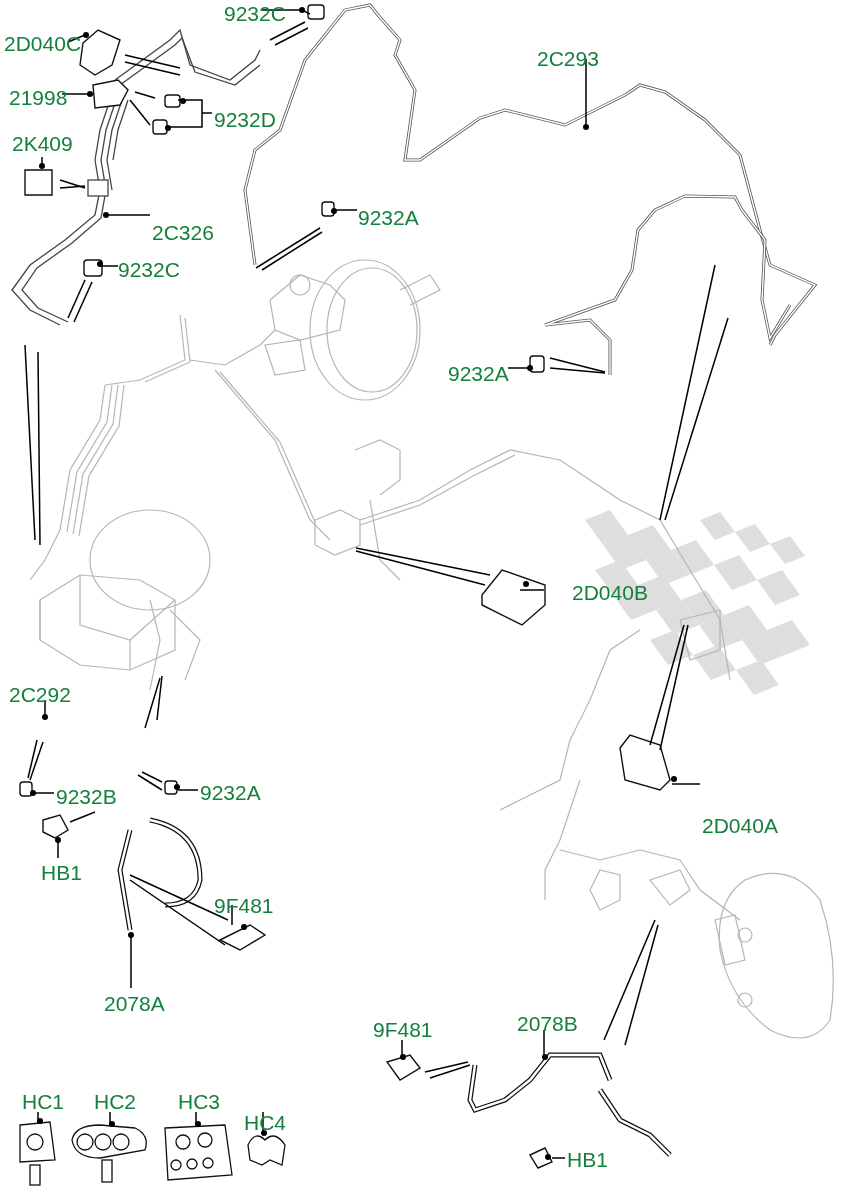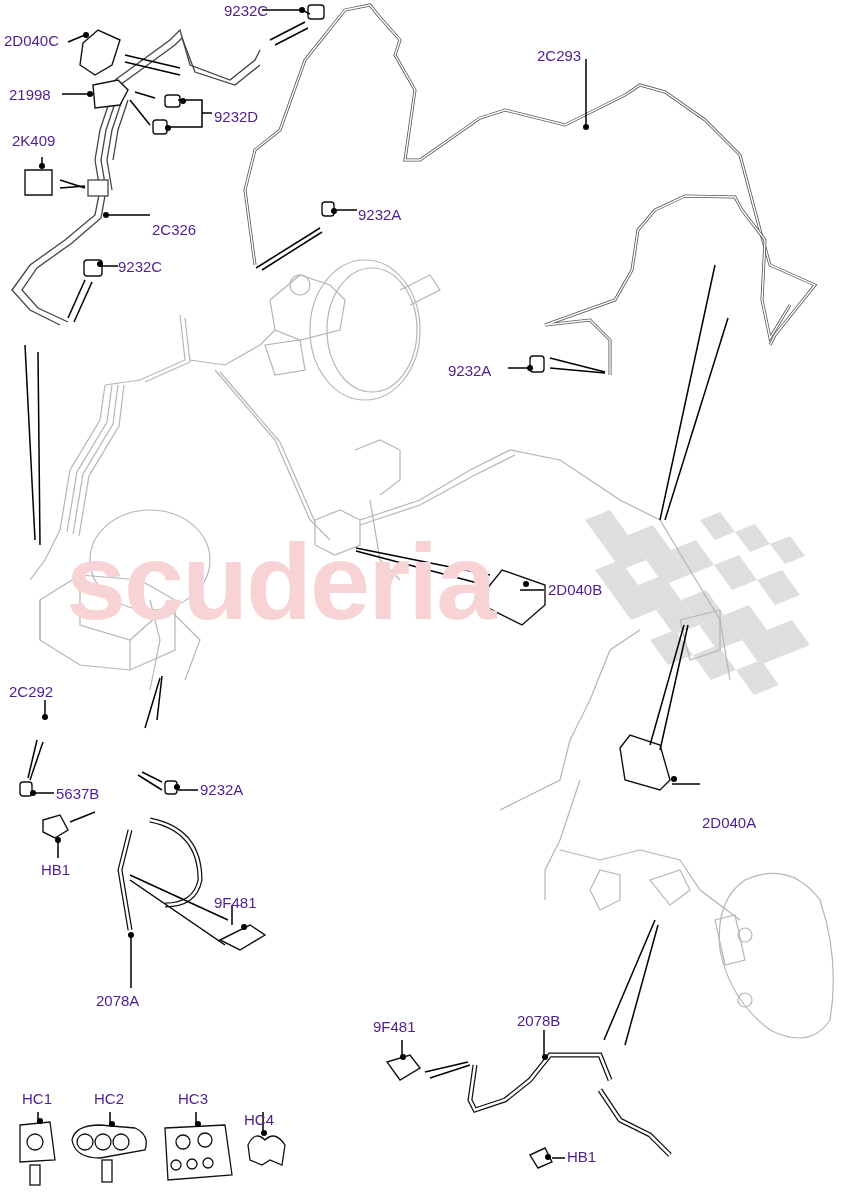--- a/index.html
+++ b/index.html
@@ -1,18 +1,18 @@
 <!DOCTYPE html>
 <html><head>
 <meta charset="utf-8">
 <style>
   html, body { margin:0; padding:0; background:#ffffff; }
   body { width:862px; height:1200px; position:relative; overflow:hidden; font-family:"Liberation Sans", sans-serif; }
   #diagram { position:absolute; left:0; top:0; width:862px; height:1200px; }
-  .lbl { position:absolute; color:#4c1d95; font-size:15px; font-family:"Liberation Sans", sans-serif; white-space:nowrap; line-height:1; cursor:pointer; }
+  .lbl { position:absolute; color:#15803d; font-size:21px; font-family:"Liberation Sans", sans-serif; white-space:nowrap; line-height:1; cursor:pointer; }
   .wm-main { position:absolute; left:66px; top:528px; font-family:"Liberation Sans", sans-serif; font-size:108px; font-weight:bold; color:#f8d3d6; letter-spacing:-2px; line-height:1; }
   .wm-sub { position:absolute; left:76px; top:640px; font-family:"Liberation Sans", sans-serif; font-size:42px; color:#ebebeb; letter-spacing:48px; line-height:1; }
 </style>
 </head>
 <body>
 
 <div id="diagram">
   <svg width="862" height="1200" viewBox="0 0 862 1200" xmlns="http://www.w3.org/2000/svg">
 
     <g fill="#d9d9d9" opacity="0.85">
@@ -249,40 +249,39 @@
         <circle cx="403" cy="1057" r="3"></circle>
         <circle cx="545" cy="1057" r="3"></circle>
       <circle cx="548" cy="1157" r="3"></circle>
         <circle cx="40" cy="1121" r="3"></circle>
         <circle cx="112" cy="1124" r="3"></circle>
       <circle cx="198" cy="1124" r="3"></circle>
         <circle cx="264" cy="1133" r="3"></circle>
     </g>
   </svg>
 
-  <div class="wm-main">scuderia</div>
 
   <div class="lbl" style="left:4px;top:33px">2D040C</div>
   <div class="lbl" style="left:224px;top:3px">9232C</div>
   <div class="lbl" style="left:9px;top:87px">21998</div>
   <div class="lbl" style="left:214px;top:109px">9232D</div>
   <div class="lbl" style="left:12px;top:133px">2K409</div>
   <div class="lbl" style="left:152px;top:222px">2C326</div>
   <div class="lbl" style="left:118px;top:259px">9232C</div>
   <div class="lbl" style="left:537px;top:48px">2C293</div>
   <div class="lbl" style="left:358px;top:207px">9232A</div>
   <div class="lbl" style="left:448px;top:363px">9232A</div>
-  <div class="lbl" style="left:548px;top:582px">2D040B</div>
+  <div class="lbl" style="left:572px;top:582px">2D040B</div>
   <div class="lbl" style="left:702px;top:815px">2D040A</div>
   <div class="lbl" style="left:9px;top:684px">2C292</div>
-  <div class="lbl" style="left:56px;top:786px">5637B</div>
+  <div class="lbl" style="left:56px;top:786px">9232B</div>
   <div class="lbl" style="left:200px;top:782px">9232A</div>
   <div class="lbl" style="left:41px;top:862px">HB1</div>
   <div class="lbl" style="left:214px;top:895px">9F481</div>
-  <div class="lbl" style="left:96px;top:993px">2078A</div>
+  <div class="lbl" style="left:104px;top:993px">2078A</div>
   <div class="lbl" style="left:373px;top:1019px">9F481</div>
   <div class="lbl" style="left:517px;top:1013px">2078B</div>
   <div class="lbl" style="left:567px;top:1149px">HB1</div>
   <div class="lbl" style="left:22px;top:1091px">HC1</div>
   <div class="lbl" style="left:94px;top:1091px">HC2</div>
   <div class="lbl" style="left:178px;top:1091px">HC3</div>
   <div class="lbl" style="left:244px;top:1112px">HC4</div>
 </div>
 
 </body></html>

